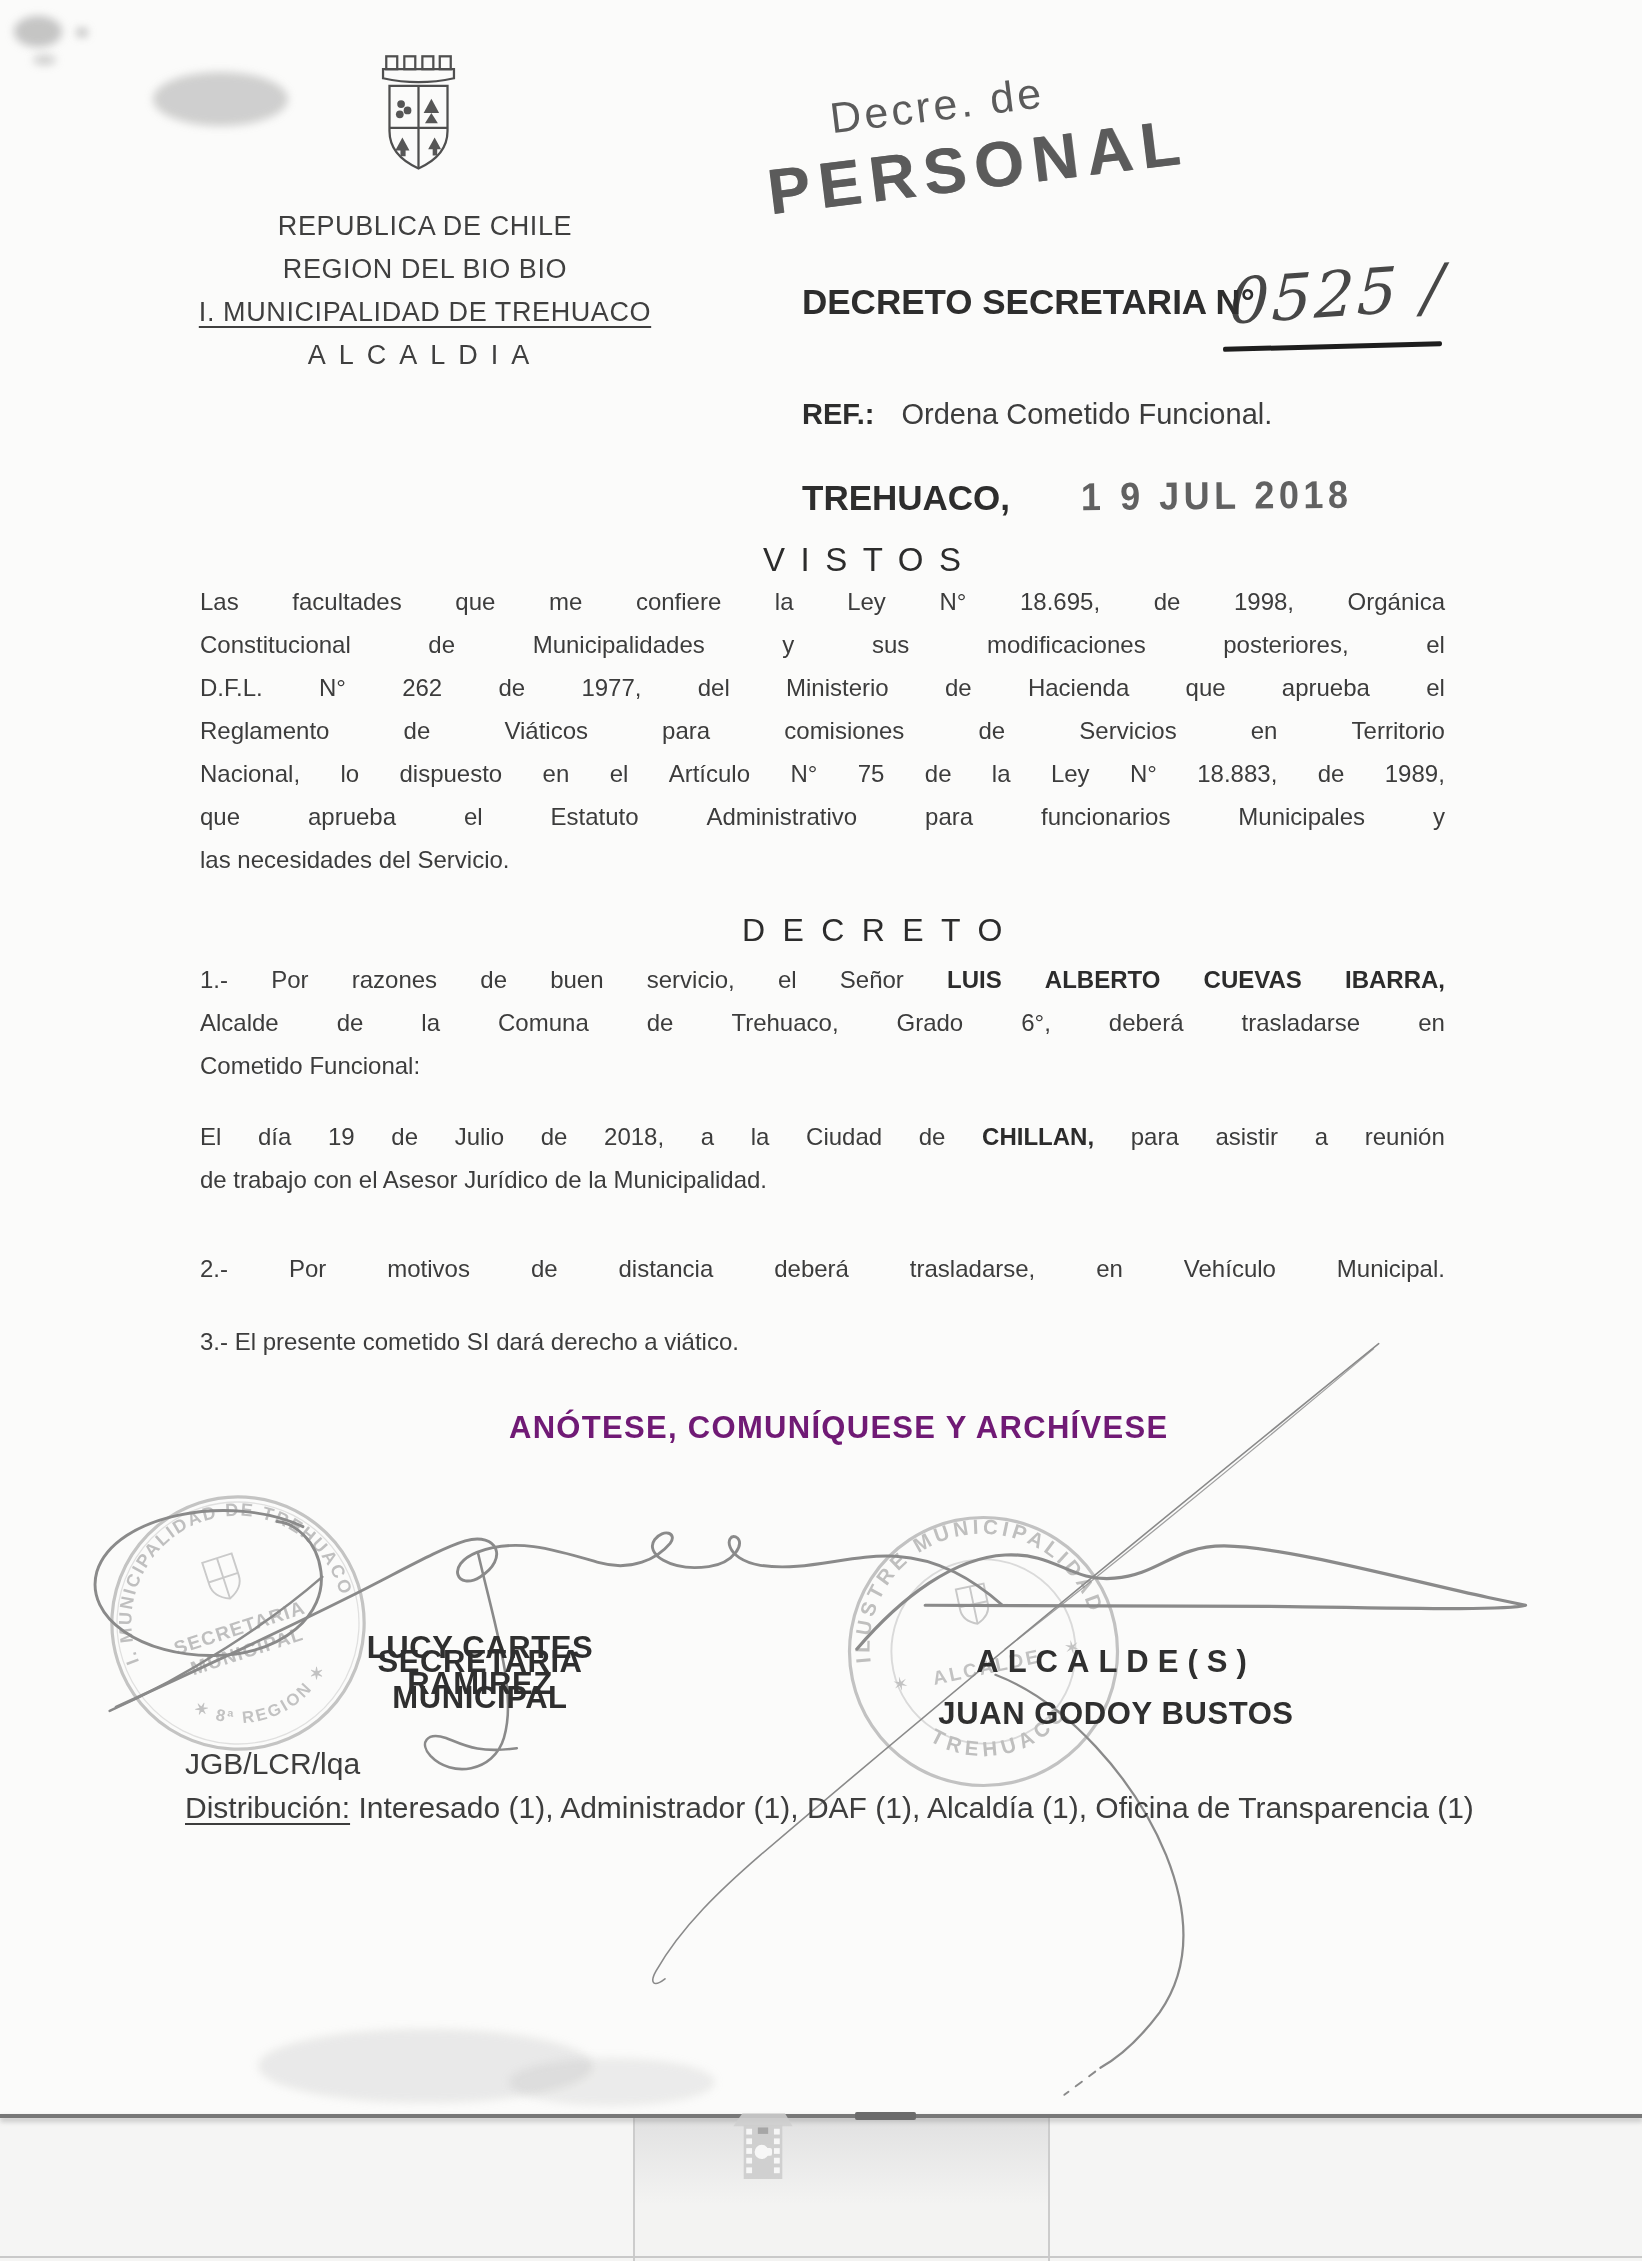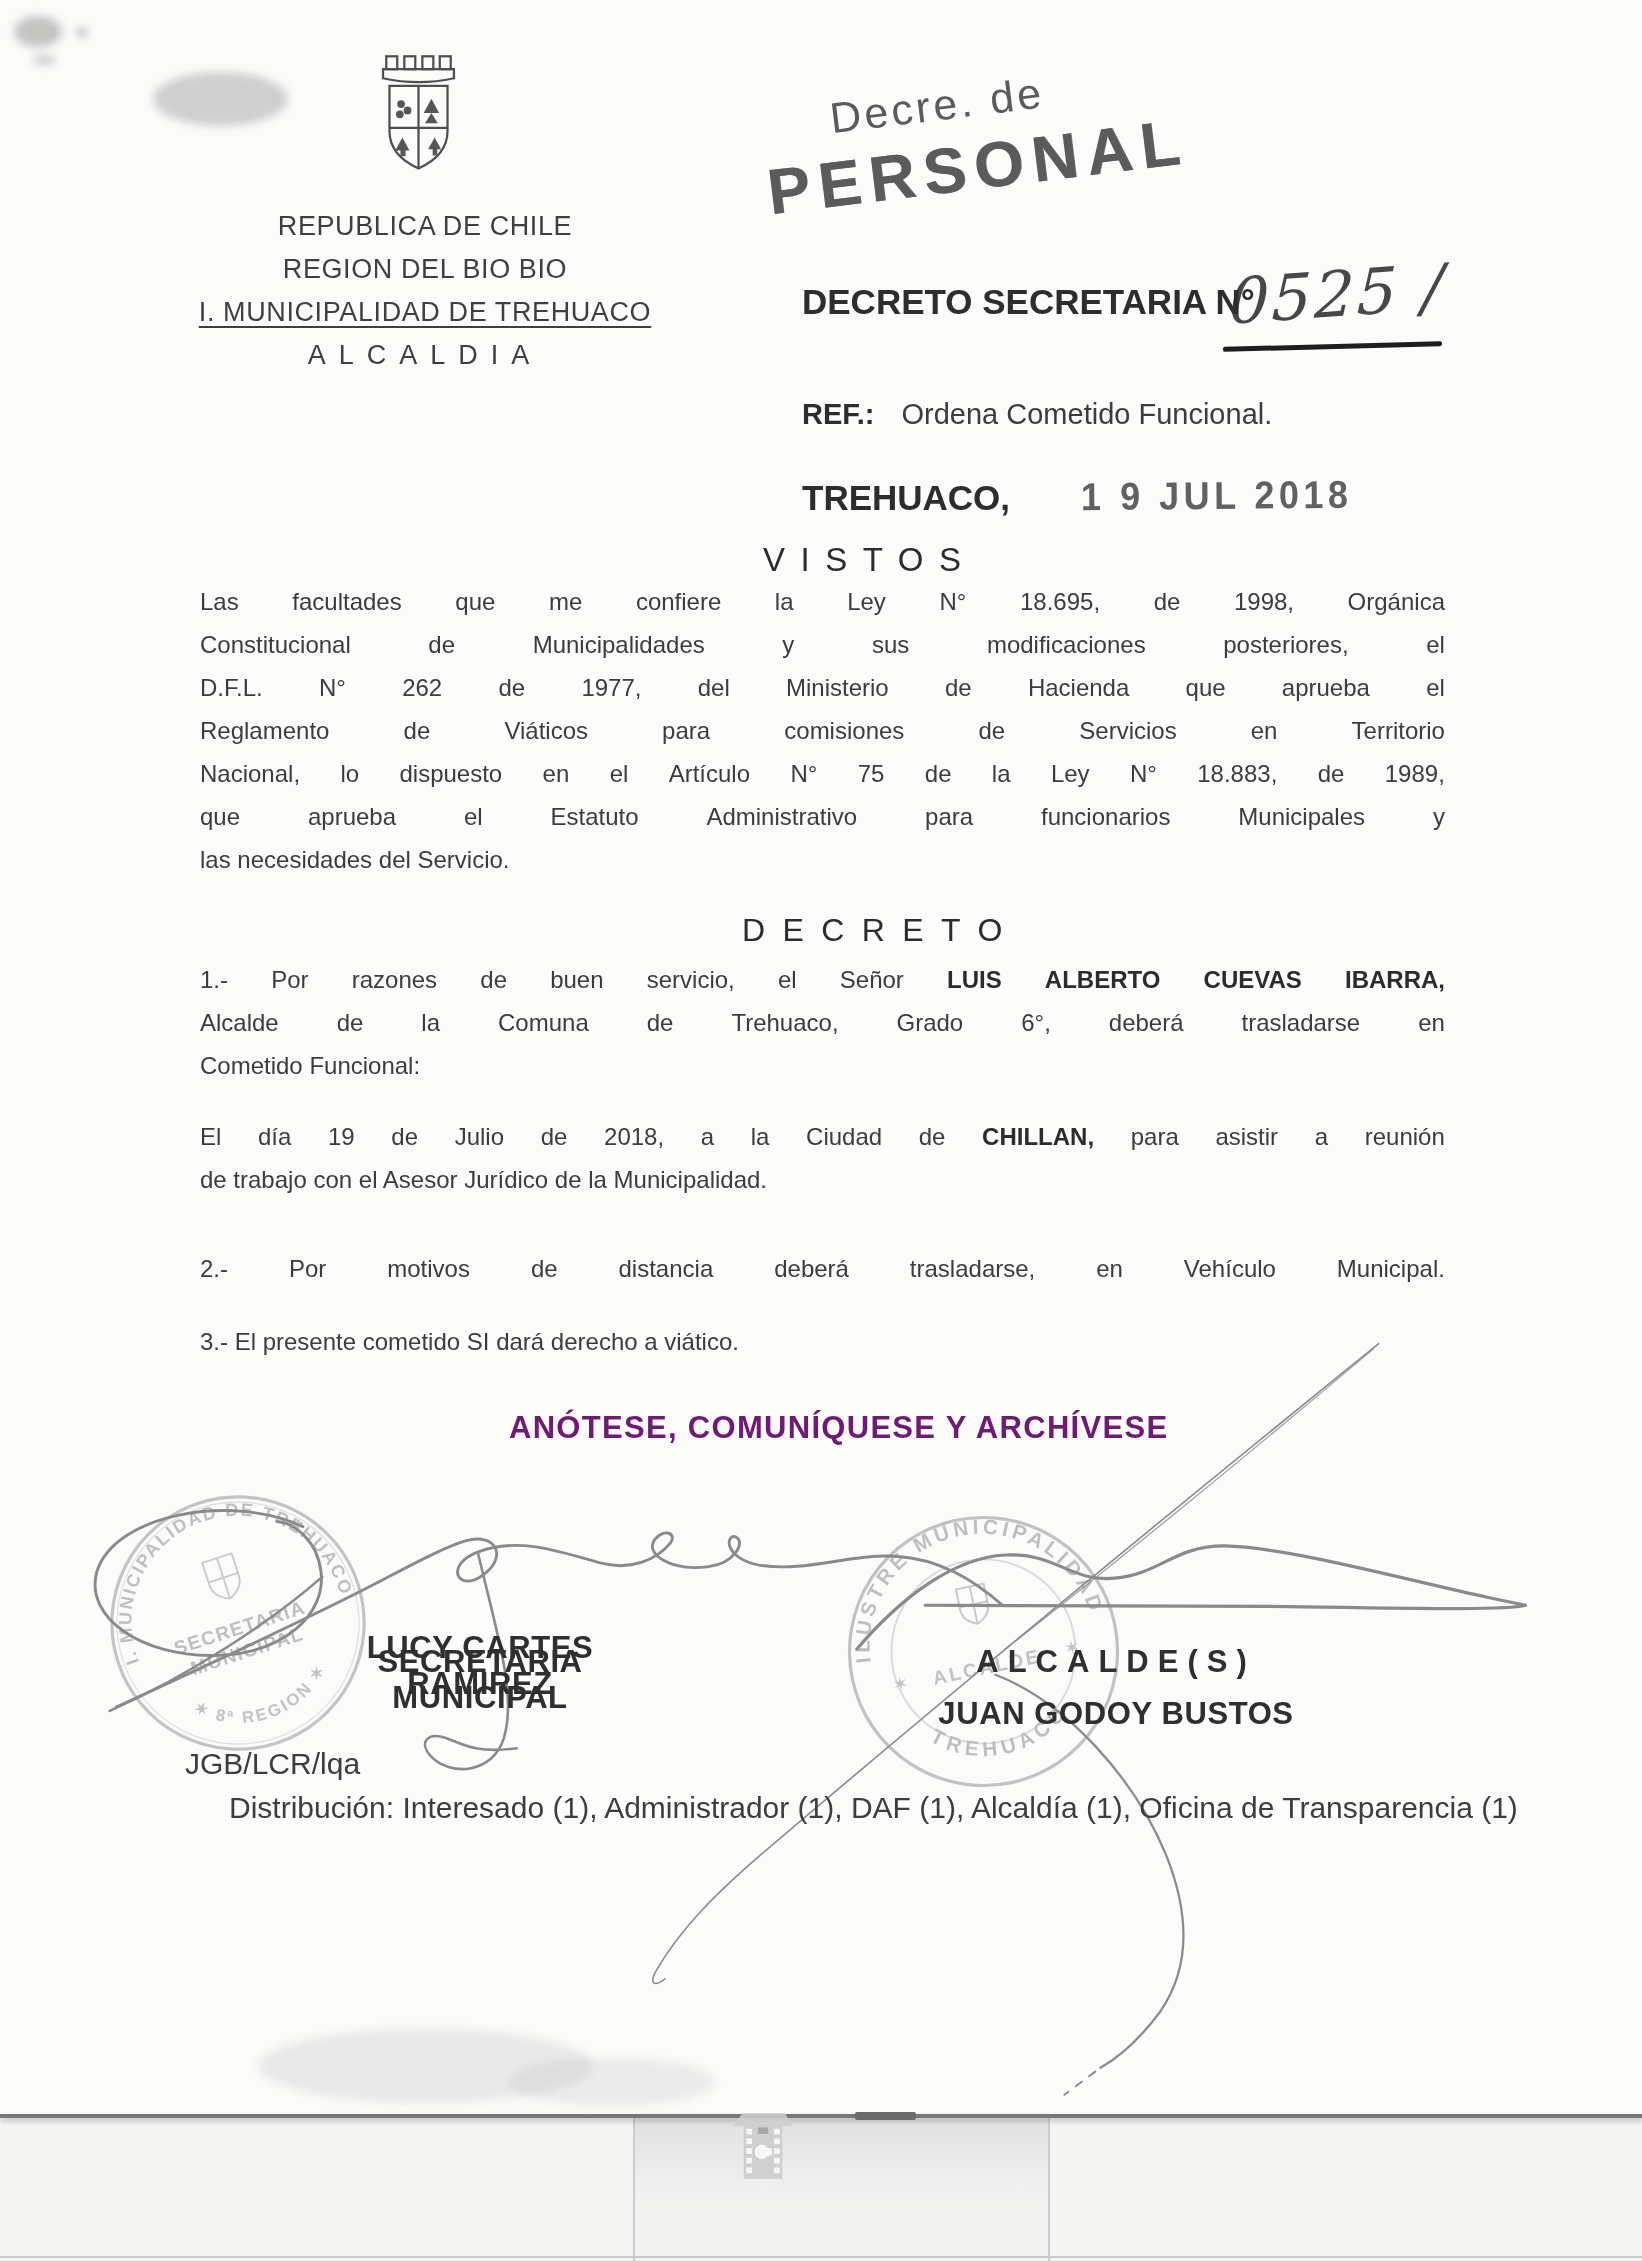--- a/index.html
+++ b/index.html
@@ -56,21 +56,21 @@
   
   .sig-name{font-size:31px;font-weight:700;color:#2f2f2f;text-align:center;letter-spacing:0.6px;}
   .sig-left-name{left:293px;top:1602px;width:374px;margin-top:28px;}
   .sig-left-role{left:293px;top:1644px;width:374px;word-spacing:14px;}
   .sig-right-name{left:931px;top:1696px;width:370px;}
   .sig-right-role{left:931px;top:1644px;width:370px;letter-spacing:9px;}
 
   
   .initials{left:185px;top:1747px;font-size:30px;color:#3d3d3d;}
   .distribution{left:185px;top:1791px;font-size:30px;color:#3d3d3d;}
-  .dist-label{text-decoration-thickness:1.9px;text-underline-offset:4.5px;margin-left:44px;}
+  .dist-label{text-decoration:underline;text-decoration-thickness:1.9px;text-underline-offset:4.5px;}
 
   
   .stamp{opacity:.82;}
   .stamp-left{left:108px;top:1493px;transform:rotate(-18deg);}
   .stamp-right{left:845px;top:1513px;transform:rotate(-12deg);opacity:.75;}
 
   
   .smudge{border-radius:50%;filter:blur(4.5px);}
   .sm1{left:14px;top:15.5px;width:48px;height:31px;background:rgba(130,130,130,.45);}
   .sm2{left:76px;top:28px;width:11.6px;height:9px;background:rgba(130,130,130,.5);}

